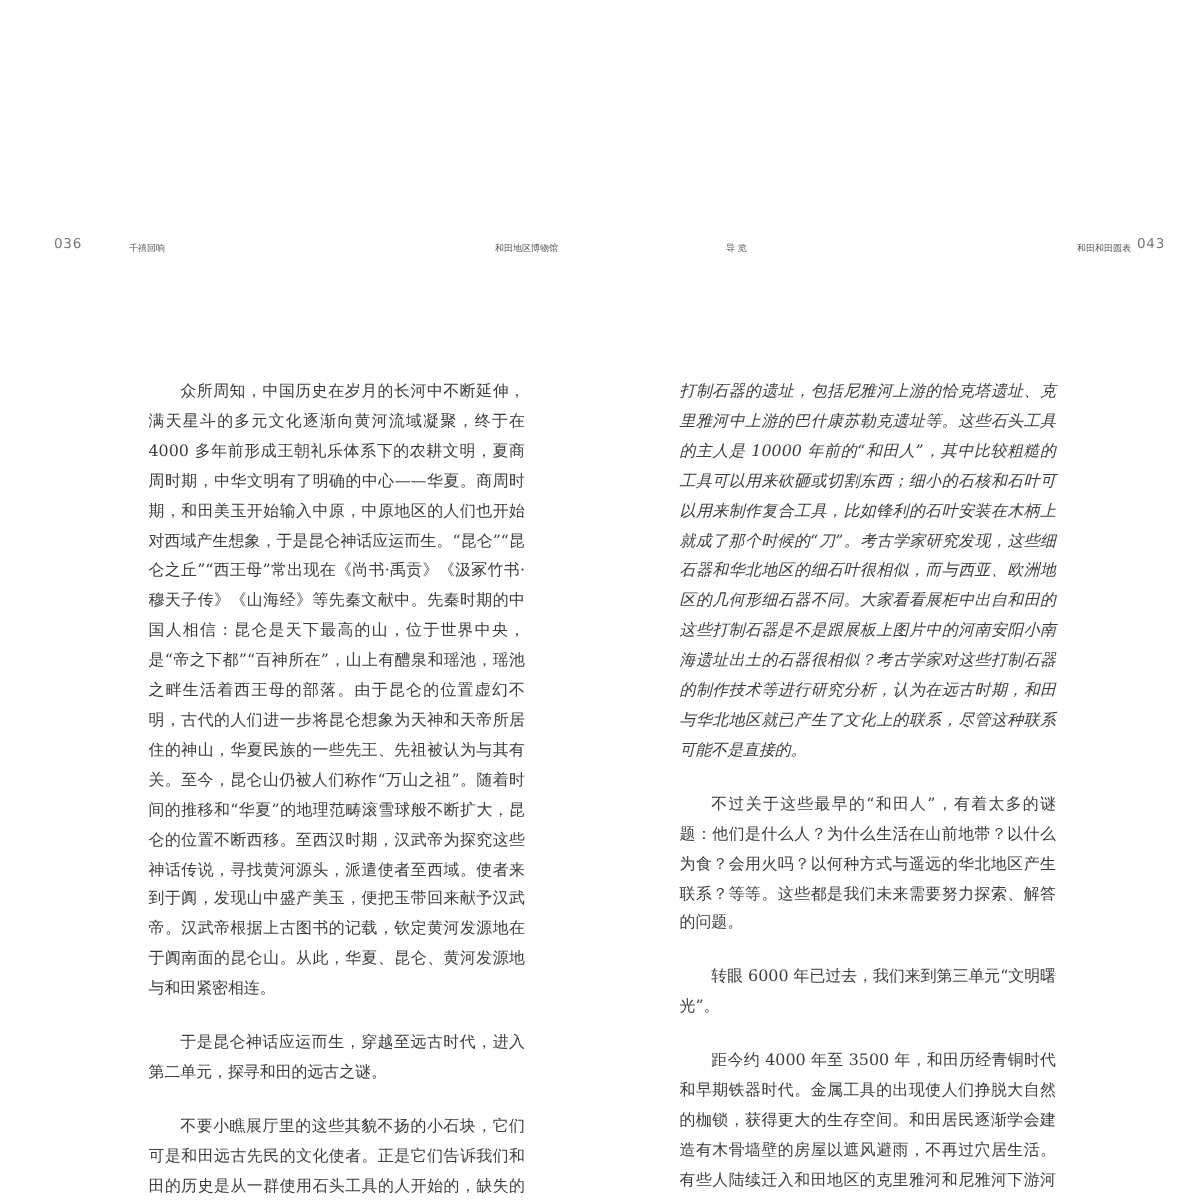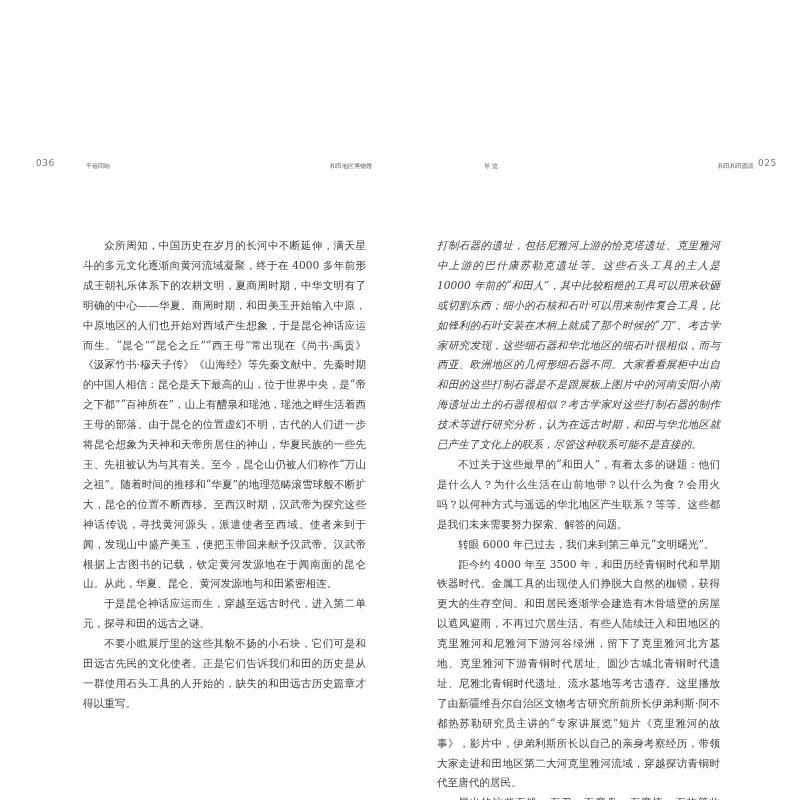--- a/index.html
+++ b/index.html
@@ -9,21 +9,21 @@
   }
   .spread { position: absolute; left: 0; top: 0; width: 800px; height: 800px; }
   .page { position: absolute; top: 0; height: 800px; }
   .page-left { left: 0; width: 400px; }
   .page-right { left: 400px; width: 400px; }
   .running-head { position: absolute; top: 160px; height: 12px; font-size: 6px; color: #555; white-space: nowrap; line-height: 12px; }
   .folio { font-family: "DejaVu Sans", "Liberation Sans", sans-serif; font-size: 9px; color: #777; letter-spacing: 0.5px; }
   .body-text { position: absolute; top: 236px; font-size: 10.6px; line-height: 19.9px; text-align: justify; color: #3c3c3c; }
   .page-left .body-text { left: 83px; width: 283px; }
   .page-right .body-text { left: 437px; width: 283px; }
-  .body-text p { margin: 0; text-indent: 2em; }
+  .body-text p { margin: 16px; text-indent: 2em; }
   .body-text p.cont { text-indent: 0; font-style: italic; }
 </style>
 </head>
 <body>
 
 <div class="spread">
 
   <div class="page page-left">
     <div class="running-head folio" style="left:36px; top:157px;">036</div>
     <div class="running-head" style="left:86px;">千禧回响</div>
@@ -33,21 +33,21 @@
       <p>众所周知，中国历史在岁月的长河中不断延伸，满天星斗的多元文化逐渐向黄河流域凝聚，终于在 4000 多年前形成王朝礼乐体系下的农耕文明，夏商周时期，中华文明有了明确的中心——华夏。商周时期，和田美玉开始输入中原，中原地区的人们也开始对西域产生想象，于是昆仑神话应运而生。“昆仑”“昆仑之丘”“西王母”常出现在《尚书·禹贡》《汲冢竹书·穆天子传》《山海经》等先秦文献中。先秦时期的中国人相信：昆仑是天下最高的山，位于世界中央，是“帝之下都”“百神所在”，山上有醴泉和瑶池，瑶池之畔生活着西王母的部落。由于昆仑的位置虚幻不明，古代的人们进一步将昆仑想象为天神和天帝所居住的神山，华夏民族的一些先王、先祖被认为与其有关。至今，昆仑山仍被人们称作“万山之祖”。随着时间的推移和“华夏”的地理范畴滚雪球般不断扩大，昆仑的位置不断西移。至西汉时期，汉武帝为探究这些神话传说，寻找黄河源头，派遣使者至西域。使者来到于阗，发现山中盛产美玉，便把玉带回来献予汉武帝。汉武帝根据上古图书的记载，钦定黄河发源地在于阗南面的昆仑山。从此，华夏、昆仑、黄河发源地与和田紧密相连。</p>
       <p>于是昆仑神话应运而生，穿越至远古时代，进入第二单元，探寻和田的远古之谜。</p>
       <p>不要小瞧展厅里的这些其貌不扬的小石块，它们可是和田远古先民的文化使者。正是它们告诉我们和田的历史是从一群使用石头工具的人开始的，缺失的和田远古历史篇章才得以重写。</p>
 
     </div>
   </div>
 
   <div class="page page-right">
     <div class="running-head" style="left:84px;">导 览</div>
     <div class="running-head" style="left:318px;">和田和田圆表</div>
-    <div class="running-head folio" style="left:358px; top:157px;">025</div>
+    <div class="running-head folio" style="left:358px; top:157px;">043</div>
 
     <div class="body-text" style="left:37px;">
       <p class="cont">打制石器的遗址，包括尼雅河上游的恰克塔遗址、克里雅河中上游的巴什康苏勒克遗址等。这些石头工具的主人是 10000 年前的“和田人”，其中比较粗糙的工具可以用来砍砸或切割东西；细小的石核和石叶可以用来制作复合工具，比如锋利的石叶安装在木柄上就成了那个时候的“刀”。考古学家研究发现，这些细石器和华北地区的细石叶很相似，而与西亚、欧洲地区的几何形细石器不同。大家看看展柜中出自和田的这些打制石器是不是跟展板上图片中的河南安阳小南海遗址出土的石器很相似？考古学家对这些打制石器的制作技术等进行研究分析，认为在远古时期，和田与华北地区就已产生了文化上的联系，尽管这种联系可能不是直接的。</p>
       <p>不过关于这些最早的“和田人”，有着太多的谜题：他们是什么人？为什么生活在山前地带？以什么为食？会用火吗？以何种方式与遥远的华北地区产生联系？等等。这些都是我们未来需要努力探索、解答的问题。</p>
       <p>转眼 6000 年已过去，我们来到第三单元“文明曙光”。</p>
       <p>距今约 4000 年至 3500 年，和田历经青铜时代和早期铁器时代。金属工具的出现使人们挣脱大自然的枷锁，获得更大的生存空间。和田居民逐渐学会建造有木骨墙壁的房屋以遮风避雨，不再过穴居生活。有些人陆续迁入和田地区的克里雅河和尼雅河下游河谷绿洲，留下了克里雅河北方墓地、克里雅河下游青铜时代居址、圆沙古城北青铜时代遗址、尼雅北青铜时代遗址、流水墓地等考古遗存。这里播放了由新疆维吾尔自治区文物考古研究所前所长伊弟利斯·阿不都热苏勒研究员主讲的“专家讲展览”短片《克里雅河的故事》，影片中，伊弟利斯所长以自己的亲身考察经历，带领大家走进和田地区第二大河克里雅河流域，穿越探访青铜时代至唐代的居民。</p>
       <p><span>展出的这些石镰、石刀、石磨盘、石磨棒、石杵等收割、加工农作物的工具表明，青铜时代的和田居民发展了农业。残留在草编篓中的黍饼证明原产于我国华北地区的黍在青铜时代已经向西传入和田地区，成为当地居民主要的食物</span></p>
     </div>
   </div>
 

